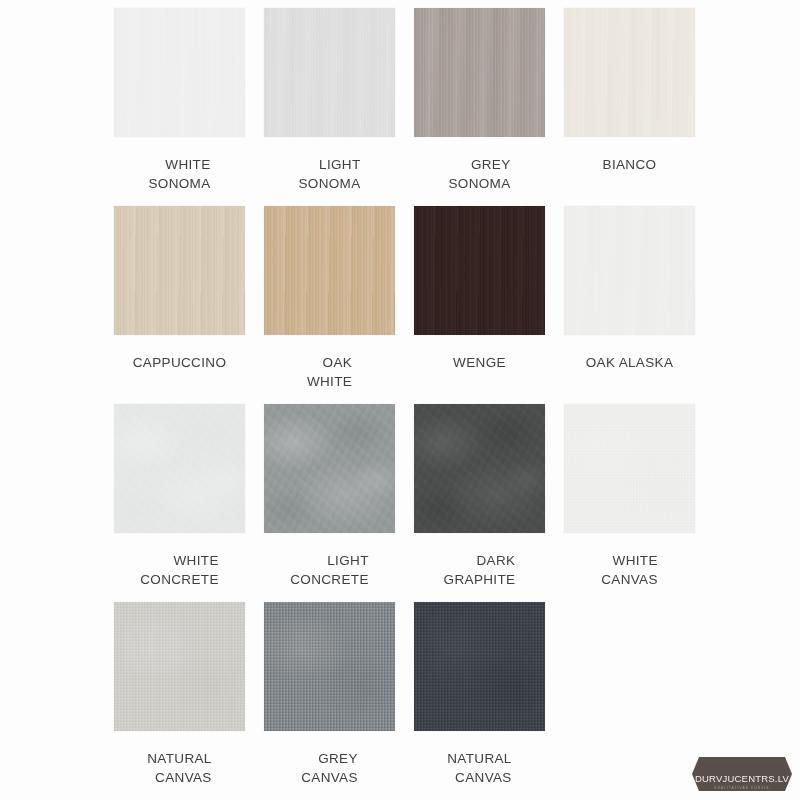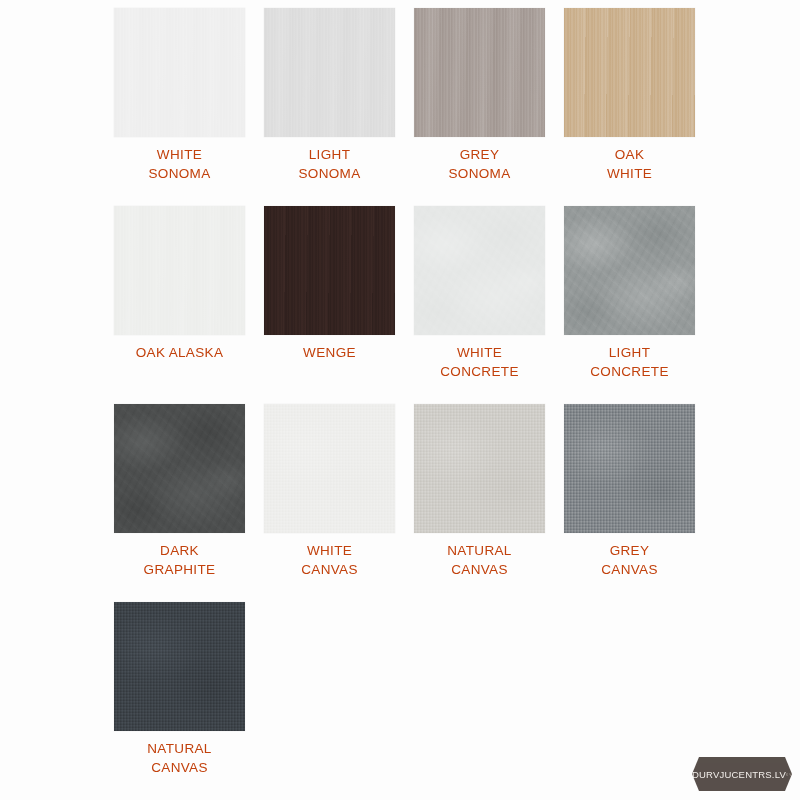--- a/index.html
+++ b/index.html
@@ -123,23 +123,23 @@
         rgba(0,0,0,0.07) 0px,
         rgba(0,0,0,0.07) 1px,
         rgba(255,255,255,0.085) 2px,
         rgba(255,255,255,0.085) 3px),
       radial-gradient(ellipse 66px 50px at 30% 35%, rgba(255,255,255,0.13), rgba(255,255,255,0) 72%),
       radial-gradient(ellipse 58px 44px at 74% 66%, rgba(0,0,0,0.08), rgba(0,0,0,0) 72%);
     mix-blend-mode: overlay;
   }
 
   .label {
-    margin-top: 8px;
-    text-align: center;
-    color: #c2410c;
+    margin-top: 18px;
+    text-align: right;
+    color: #404040;
     font-size: 13.5px;
     line-height: 19px;
     letter-spacing: 0.35px;
     white-space: pre-line;
   }
 
   
   #watermark {
     position: absolute;
     right: 6px;
@@ -150,23 +150,23 @@
     align-items: center;
     justify-content: center;
   }
   .wm-plate {
     position: relative;
     width: 100px;
     height: 34px;
     background: #4a413c;
     clip-path: polygon(7% 0%, 93% 0%, 100% 50%, 93% 100%, 7% 100%, 0% 50%);
     display: flex;
-    flex-direction: row;
+    flex-direction: column;
     align-items: center;
-    justify-content: flex-start;
+    justify-content: flex-end;
     opacity: 0.92;
   }
   .wm-title {
     color: #f2ede9;
     font-size: 9.5px;
     letter-spacing: 0.2px;
     line-height: 11px;
     font-family: "Liberation Sans", sans-serif;
   }
   .wm-sub {
@@ -200,37 +200,49 @@
 SONOMA</div>
       </div>
       <div class="cell">
         <div class="swatch" style="background: rgb(168, 158, 153);">
           <div class="tex tex-wood"></div>
         </div>
         <div class="label">GREY
 SONOMA</div>
       </div>
       <div class="cell">
+        <div class="swatch" style="background: rgb(236, 232, 224);">
+          <div class="tex tex-stripe"></div>
+        </div>
+        <div class="label">BIANCO</div>
+      </div>
+      <div class="cell">
+        <div class="swatch" style="background: rgb(216, 203, 182);">
+          <div class="tex tex-stripe"></div>
+        </div>
+        <div class="label">CAPPUCCINO</div>
+      </div>
+      <div class="cell">
         <div class="swatch" style="background: rgb(205, 179, 145);">
           <div class="tex tex-stripe"></div>
         </div>
         <div class="label">OAK
 WHITE</div>
       </div>
       <div class="cell">
+        <div class="swatch" style="background: rgb(52, 35, 32);">
+          <div class="tex tex-stripe"></div>
+        </div>
+        <div class="label">WENGE</div>
+      </div>
+      <div class="cell">
         <div class="swatch" style="background: rgb(238, 239, 237);">
           <div class="tex tex-wood"></div>
         </div>
         <div class="label">OAK ALASKA</div>
-      </div>
-      <div class="cell">
-        <div class="swatch" style="background: rgb(52, 35, 32);">
-          <div class="tex tex-stripe"></div>
-        </div>
-        <div class="label">WENGE</div>
       </div>
       <div class="cell">
         <div class="swatch" style="background: rgb(230, 232, 231);">
           <div class="tex tex-concrete"></div>
         </div>
         <div class="label">WHITE
 CONCRETE</div>
       </div>
       <div class="cell">
         <div class="swatch" style="background: rgb(149, 154, 154);">

